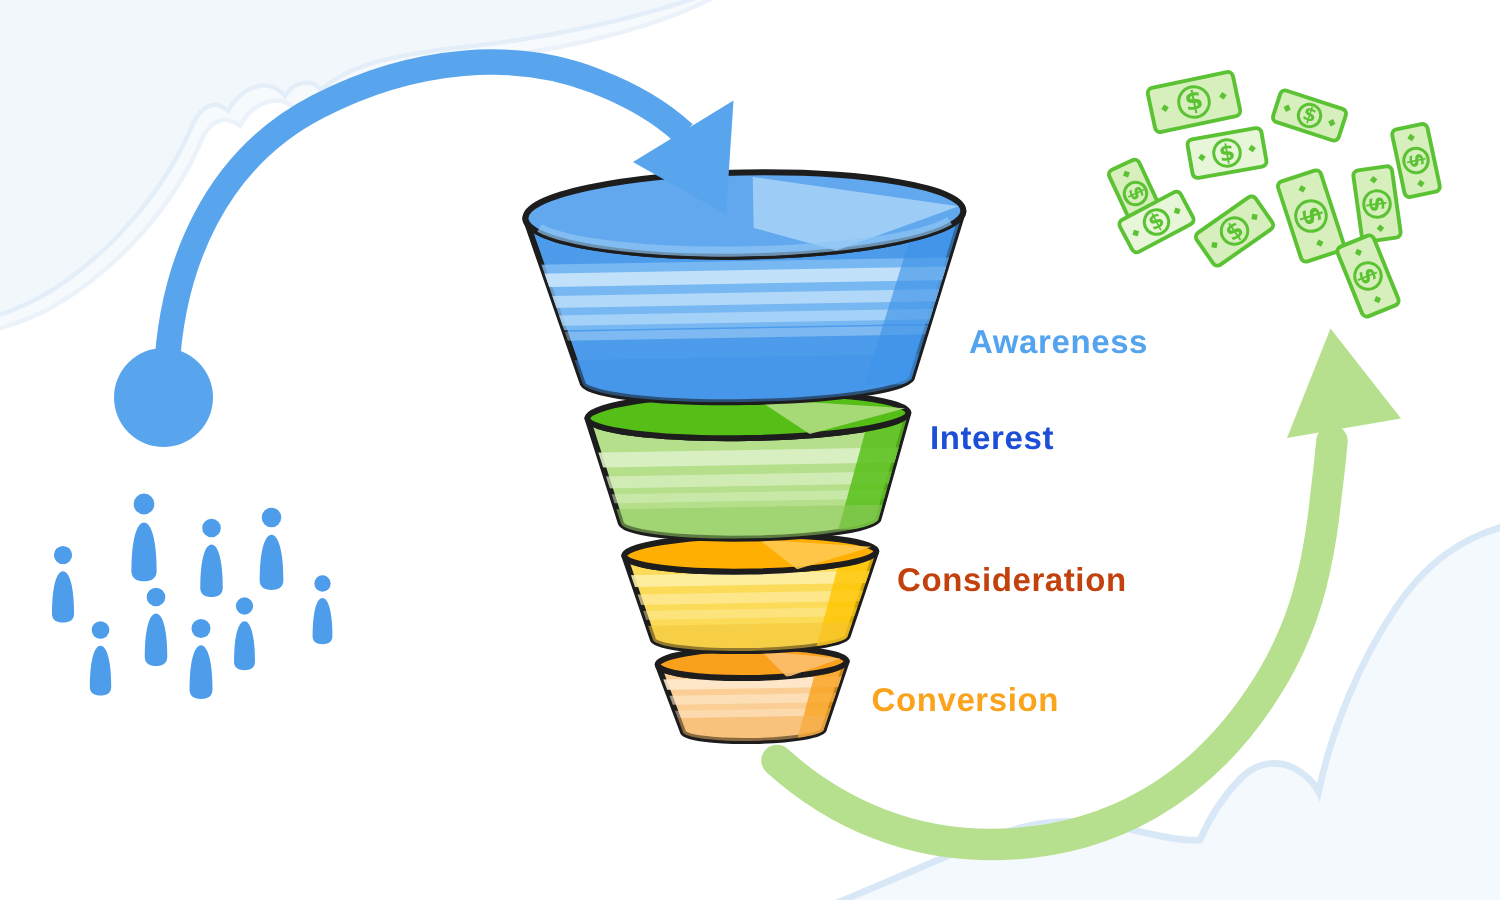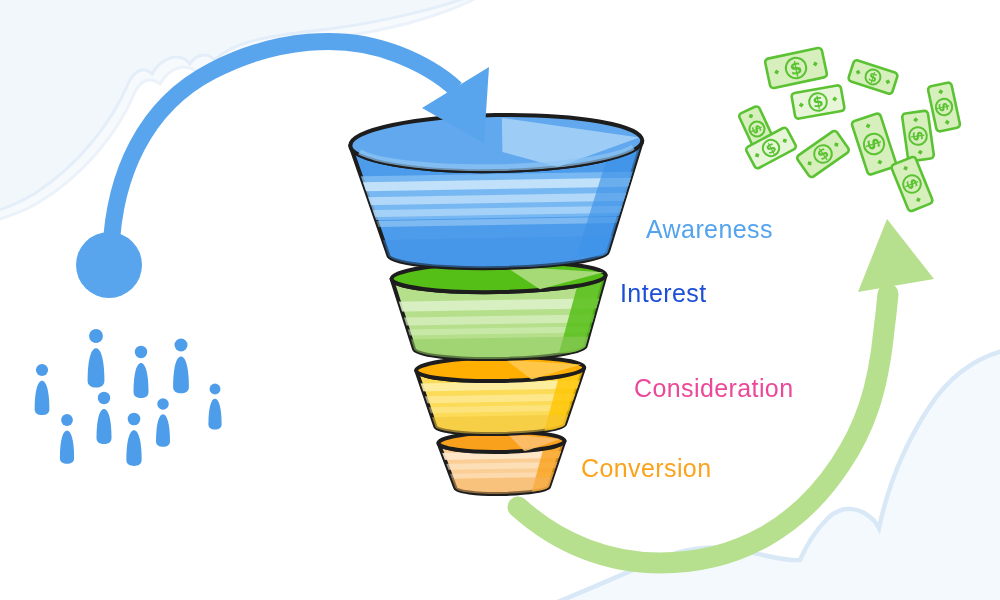--- a/index.html
+++ b/index.html
@@ -6,22 +6,22 @@
   .stage{
     position:relative;
     width:1000px;height:600px;
     overflow:hidden;
     background:#ffffff;
     font-family:"Liberation Sans", sans-serif;
   }
   .stage svg.scene{position:absolute;inset:0;width:1000px;height:600px;}
   .stage-label{
     position:absolute;
-    font-weight:400;
-    font-size:25px;
+    font-weight:700;
+    font-size:22px;
     letter-spacing:.4px;
     white-space:nowrap;
     user-select:none;
   }
 </style>
 </head>
 <body>
 
 <div class="stage">
 
@@ -240,15 +240,15 @@
 
     <g>
       <circle cx="109" cy="265" r="33" fill="#58A5ED"></circle>
       <path d="M 111 250 C 114 176 144 106 212 71 C 276 38 344 33 397 54 C 423 64 442 76 456 89" fill="none" stroke="#58A5ED" stroke-width="17"></path>
       <polygon points="489,67 422,108 484,143" fill="#58A5ED"></polygon>
     </g>
   </svg>
 
   <div class="stage-label" style="left: 646px; top: 215px; color: rgb(84, 163, 238);">Awareness</div>
   <div class="stage-label" style="left: 620px; top: 279px; color: #1d4ed8;">Interest</div>
-  <div class="stage-label" style="left: 598px; top: 374px; color: #ec4899; margin-left: 36px;">Consideration</div>
+  <div class="stage-label" style="left: 598px; top: 374px; color: #c2410c;">Consideration</div>
   <div class="stage-label" style="left: 581px; top: 454px; color: rgb(251, 163, 28); text-align: center;">Conversion</div>
 </div>
 
 </body></html>

